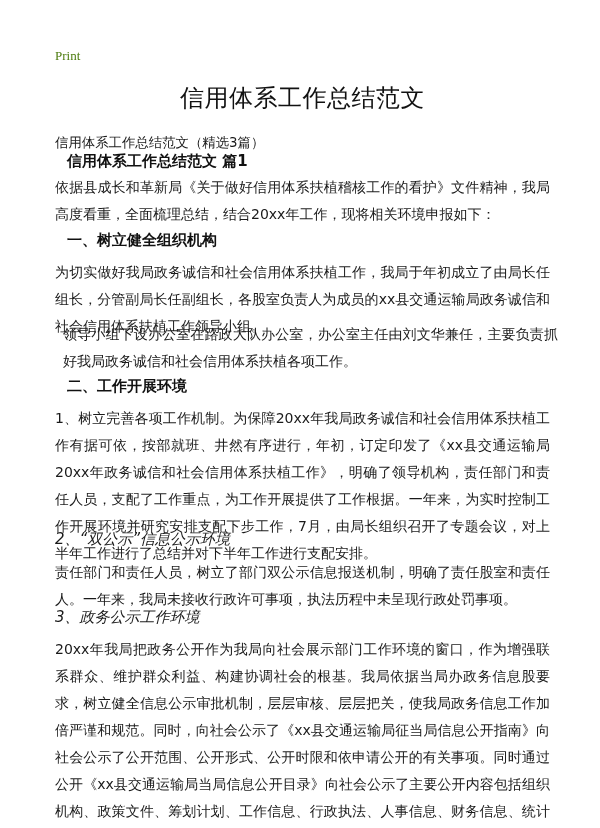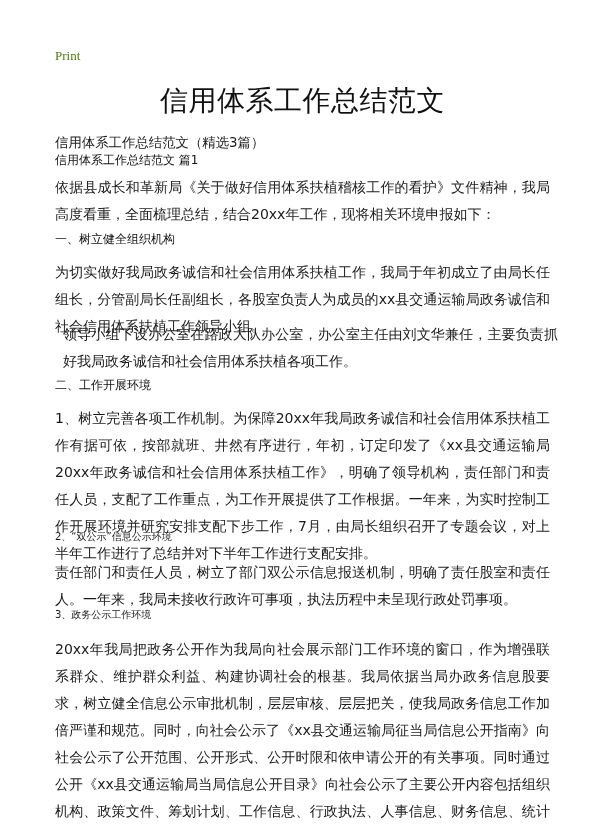--- a/index.html
+++ b/index.html
@@ -2,25 +2,25 @@
 <html><head>
   <meta charset="utf-8">
   <style>
     html, body { margin: 0; padding: 0; background: #ffffff; }
     body {
       width: 600px; height: 828px; overflow: hidden; position: relative;
       font-family: "DejaVu Sans", sans-serif; color: #1a1a1a;
     }
     .page { position: absolute; left: 55px; top: 0; width: 495px; }
     .print { position: absolute; left: 0; top: 48px; font-family: "Liberation Serif", serif; font-size: 13px; color: #4d7c0f; }
-    .title { position: absolute; left: 0; width: 495px; top: 82px; text-align: center; font-size: 28px; font-weight: normal; color: #111; letter-spacing: 0.5px; }
+    .title { position: absolute; left: 0; width: 495px; top: 82px; text-align: center; font-size: 24px; font-weight: normal; color: #111; letter-spacing: 0.5px; }
     .subtitle { position: absolute; left: 0; top: 134px; font-size: 13.4px; }
-    .sec { position: absolute; left: 0; font-size: 12px; font-weight: normal; color: #111; }
+    .sec { position: absolute; left: 12px; font-size: 15px; font-weight: bold; color: #111; }
     .para { position: absolute; left: 0; width: 495px; font-size: 14px; line-height: 27px; text-align: justify; }
-    .item { position: absolute; left: 0; font-size: 10px; }
+    .item { position: absolute; left: 0; font-size: 15px; font-style: italic; }
   </style>
 </head>
 <body>
 
 <div class="page">
   <div class="print">Print</div>
 
   <h1 class="title" style="margin:0;">信用体系工作总结范文</h1>
 
   <div class="subtitle">信用体系工作总结范文（精选3篇）</div>

